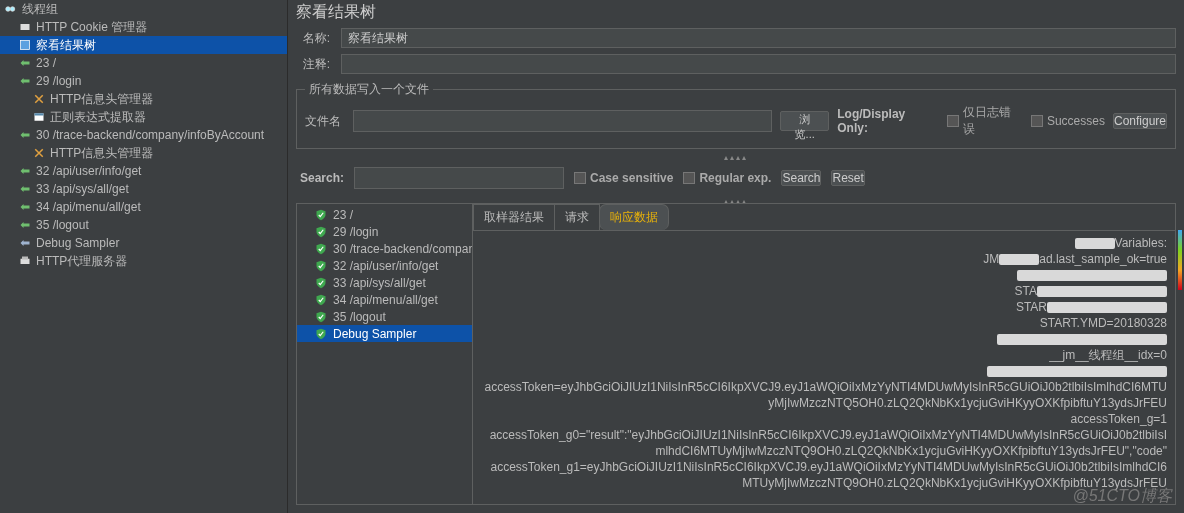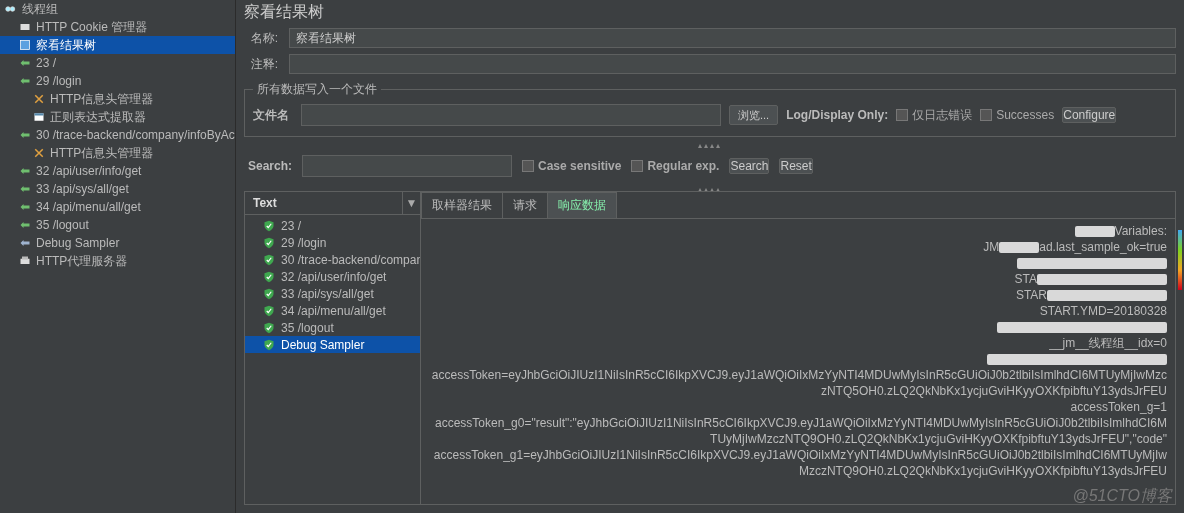--- a/index.html
+++ b/index.html
@@ -1,29 +1,29 @@
 <!DOCTYPE html>
 <html><head>
 <meta charset="utf-8">
 <style>
   * { box-sizing: border-box; margin: 0; padding: 0; font-family: "Microsoft YaHei", Arial, sans-serif; font-size: 12px; }
   body { background: #3c3f41; color: #bbbbbb; width: 1184px; height: 513px; overflow: hidden; display: flex; }
-  .sidebar { width: 236px; height: 100%; background: #3c3f41; border-right: 1px solid #2b2b2b; overflow: hidden; }
+  .sidebar { width: 288px; height: 100%; background: #3c3f41; border-right: 1px solid #2b2b2b; overflow: hidden; }
   .tree-item { display: flex; align-items: center; height: 18px; padding: 0 4px; cursor: pointer; white-space: nowrap; }
   .tree-item.selected { background: #0d52a8; color: #fff; }
   .tree-item .icon { width: 14px; height: 14px; margin-right: 4px; display: inline-flex; align-items: center; justify-content: center; flex-shrink: 0; }
   .main { flex: 1; display: flex; flex-direction: column; height: 100%; }
   .panel-title { font-size: 16px; padding: 2px 8px; color: #ccc; }
   .form-row { display: flex; align-items: center; padding: 3px 8px; gap: 11px; }
   .form-row label { width: 34px; text-align: right; }
   .form-row input[type=text] { flex: 1; background: #45494a; border: 1px solid #5e6060; color: #ccc; height: 20px; padding: 0 6px; }
   fieldset { margin: 4px 8px; border: 1px solid #5e6060; padding: 6px 8px 10px 8px; }
   fieldset legend { padding: 0 4px; color: #bbb; }
   .fileline { display: flex; align-items: center; gap: 8px; }
-  .fileline .lbl { width: 40px; font-weight: bold; }
+  .fileline .lbl { width: 40px; }
   .fileline input[type=text] { width: 420px; background: #45494a; border: 1px solid #5e6060; color: #ccc; height: 22px; padding: 0 6px; }
   .btn { background: #4c5052; border: 1px solid #5e6060; color: #ccc; height: 16px; padding: 0 0; cursor: pointer; border-radius: 2px; }
   .btn.small { height: 20px; padding: 0 8px; font-size: 11px; }
   .cb { display: inline-flex; align-items: center; gap: 4px; color: #aaa; font-size: 11px; }
   .cb .box { width: 12px; height: 12px; border: 1px solid #777; background: #555; }
   .grabber { height: 6px; text-align: center; color: #888; letter-spacing: 2px; font-size: 8px; user-select: none; }
   .searchbar { display: flex; align-items: center; gap: 10px; padding: 8px 12px; }
   .searchbar label { font-weight: bold; }
   .searchbar input { width: 210px; background: #45494a; border: 1px solid #5e6060; color: #ccc; height: 22px; padding: 0 6px; }
   .results { flex: 1; display: flex; margin: 0 8px 8px 8px; border: 1px solid #5e6060; min-height: 0; }
@@ -31,21 +31,21 @@
   .combo { display: flex; border-bottom: 1px solid #5e6060; }
   .combo .val { flex: 1; padding: 4px 8px; background: #3c3f41; color: #ddd; font-weight: bold; }
   .combo .arrow { width: 18px; display: flex; align-items: center; justify-content: center; border-left: 1px solid #5e6060; color: #aaa; }
   .res-tree { flex: 1; overflow: auto; padding: 2px 0; }
   .res-item { display: flex; align-items: center; height: 17px; padding: 0 6px 0 18px; gap: 6px; white-space: nowrap; cursor: pointer; }
   .res-item.selected { background: #0d52a8; color: #fff; }
   .shield { width: 12px; height: 12px; }
   .res-right { flex: 1; display: flex; flex-direction: column; min-width: 0; text-align: right; }
   .tabs { display: flex; border-bottom: 1px solid #5e6060; background: #3c3f41; }
   .tab { padding: 4px 10px; border: 1px solid #5e6060; border-bottom: none; margin-right: -1px; background: #3c3f41; cursor: pointer; }
-  .tab.active { background: #4c5052; color: #86efac; }
+  .tab.active { background: #4c5052; color: #eab308; border-radius: 7px; }
   .resp { flex: 1; overflow: auto; padding: 4px 8px; background: #3c3f41; color: #bbb; line-height: 16px; word-break: break-all; white-space: pre-wrap; }
   .redact { display:inline-block; background:#d9d9d9; border-radius:2px; height:11px; vertical-align:middle; }
   .watermark { position: absolute; right: 12px; bottom: 6px; color: #777; font-style: italic; font-size: 16px; }
   .vstrip { position:absolute; right:2px; top:230px; width:4px; height:60px; background:linear-gradient(#3fa9f5,#7ed321,#f5a623,#d0021b); }
   svg { display:block; }
 </style>
 </head>
 <body>
 
 <div class="sidebar">
@@ -221,24 +221,20 @@
         <span>Regular exp.</span>
       </label>
     <button class="btn">Search</button>
     <button class="btn">Reset</button>
   </div>
 
   <div class="grabber">▴▴▴▴</div>
 
   <div class="results">
     <div class="res-left">
-      <div class="combo">
-        <div class="val">Text</div>
-        <div class="arrow">▼</div>
-      </div>
       <div class="res-tree" id="res-tree">
           <div class="res-item">
             <span>
               <svg class="shield" viewBox="0 0 16 16">
                 <path d="M8 1 L14 3 V8 C14 12 8 15 8 15 C8 15 2 12 2 8 V3 Z" fill="#3fa84f"></path>
                 <path d="M5 8 L7 10 L11 5" stroke="#fff" stroke-width="1.6" fill="none"></path>
               </svg>
             </span>
             <span>23 /</span>
           </div>

